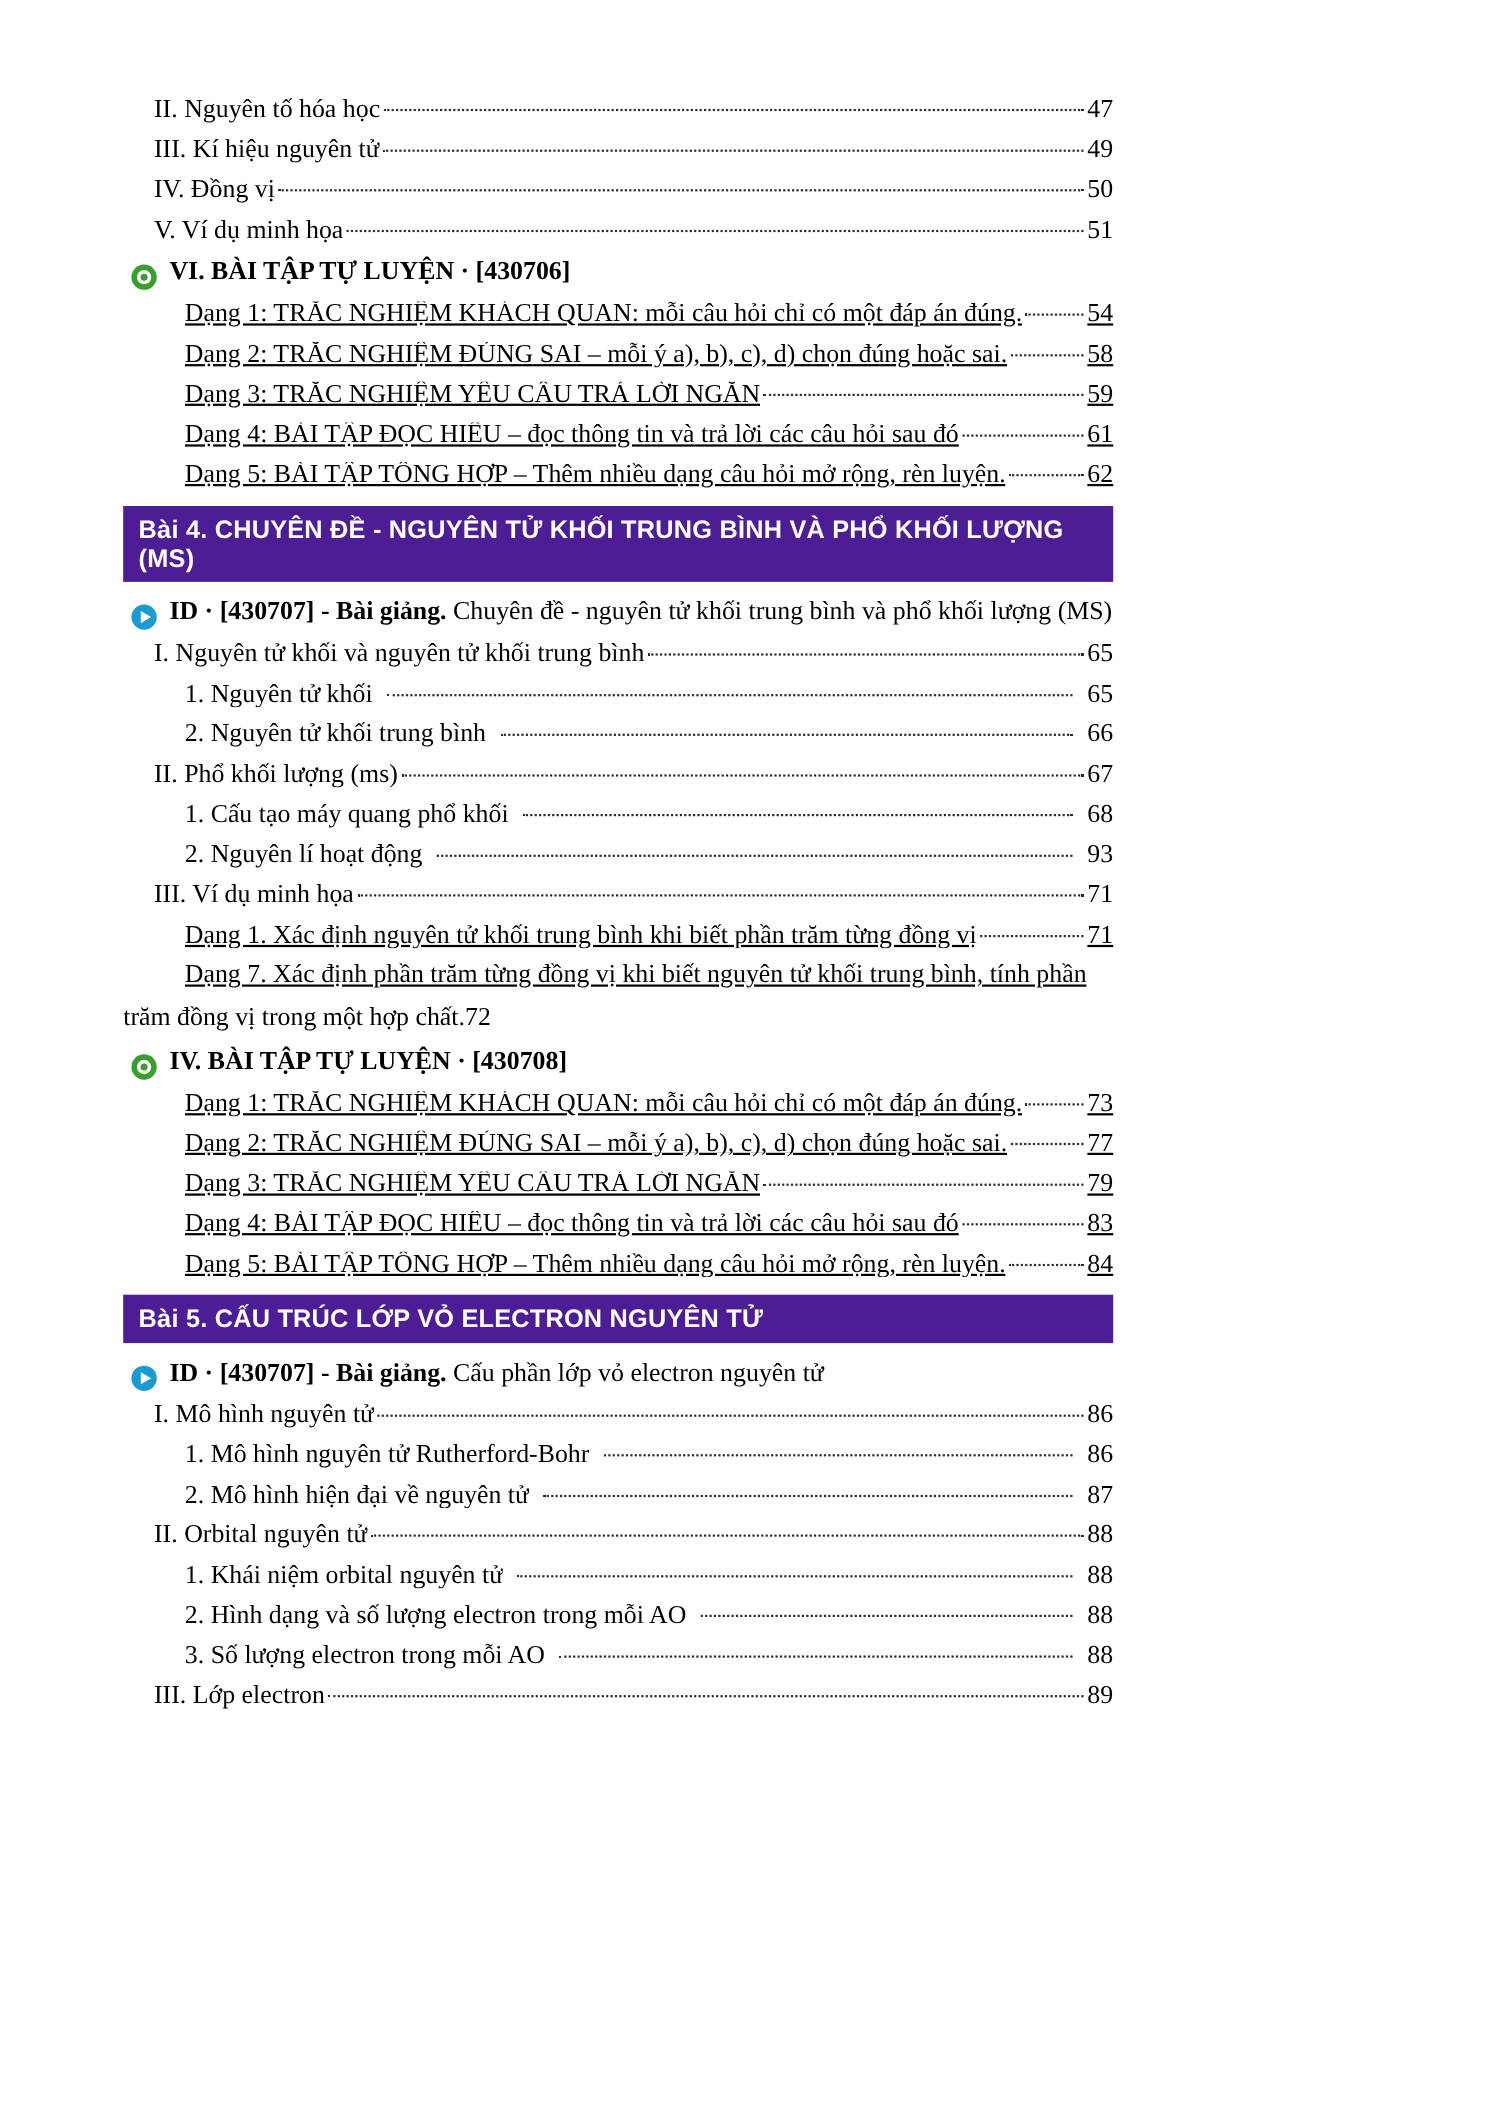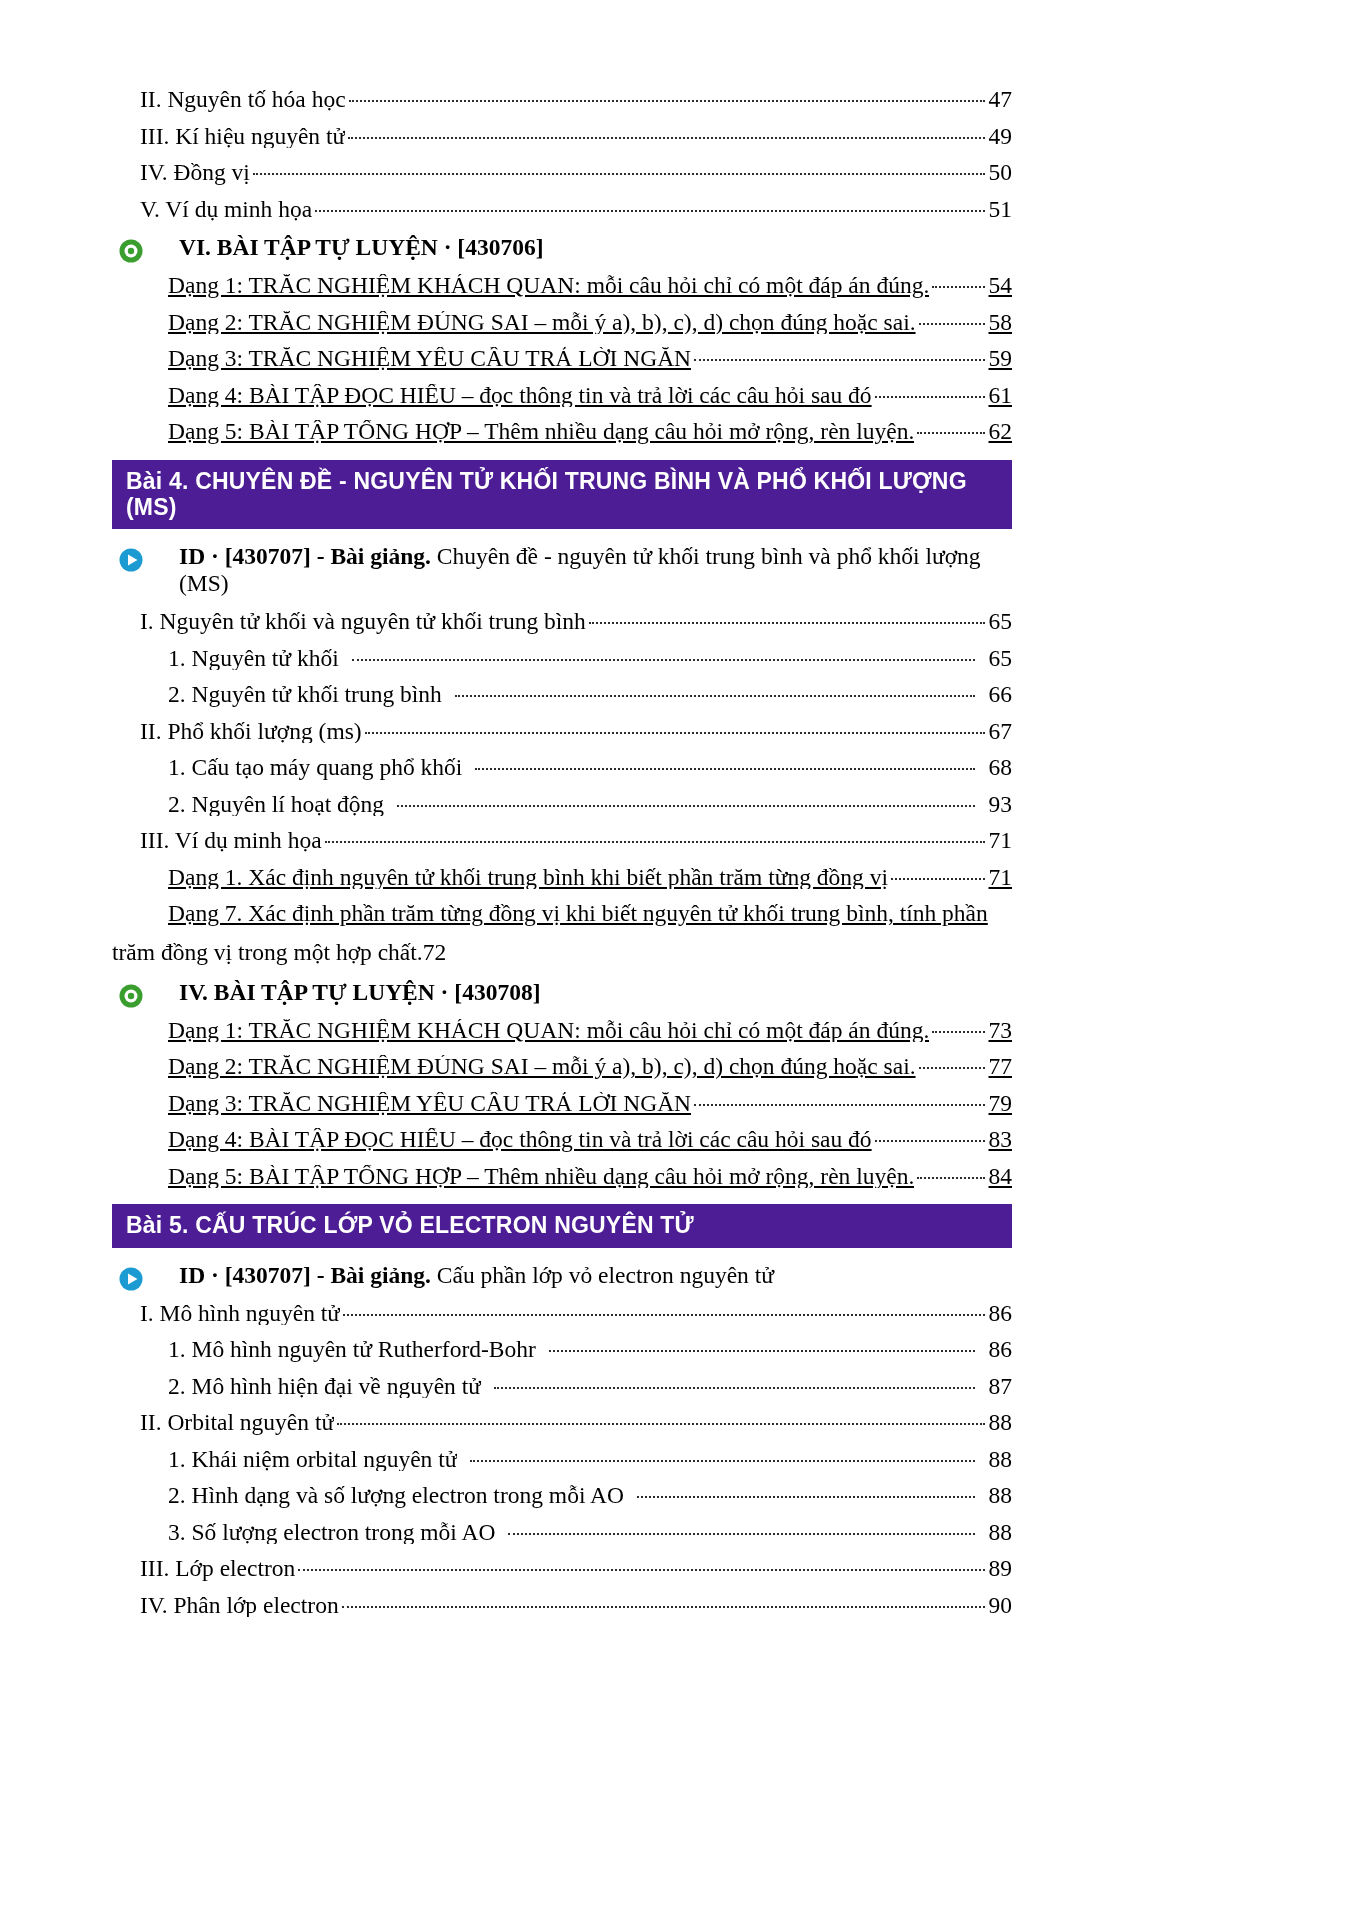--- a/index.html
+++ b/index.html
@@ -52,25 +52,24 @@
 
   
   .lvl1 { padding-left: 28px; }     
   .lvl2 { padding-left: 56px; gap: 10px; }     
   .lvl2b { padding-left: 56px; text-decoration: underline; }    
   .lvl0 { padding-left: 0px; }
 
   
   .marker-row {
     display: flex;
-    align-items: flex-start;
+    align-items: flex-end;
     font-size: 23.5px;
     margin: 0 0 13px 0;
     padding-left: 6px;
-    gap: 25px;
   }
   .marker-row .bullet {
     flex: 0 0 auto;
     width: 26px;
     height: 26px;
     margin-right: 10px;
     position: relative;
     top: 4px;
   }
   .bullet svg { display: block; }
@@ -307,19 +306,14 @@
   <div class="toc-line lvl2">
     <span class="txt">3. Số lượng electron trong mỗi AO</span>
     <span class="leader"></span>
     <span class="pg">88</span>
   </div>
   <div class="toc-line lvl1">
     <span class="txt">III. Lớp electron</span>
     <span class="leader"></span>
     <span class="pg">89</span>
   </div>
-  <div class="toc-line lvl1">
-    <span class="txt">IV. Phân lớp electron</span>
-    <span class="leader"></span>
-    <span class="pg">90</span>
-  </div>
 
 </div>
 
 </body></html>

